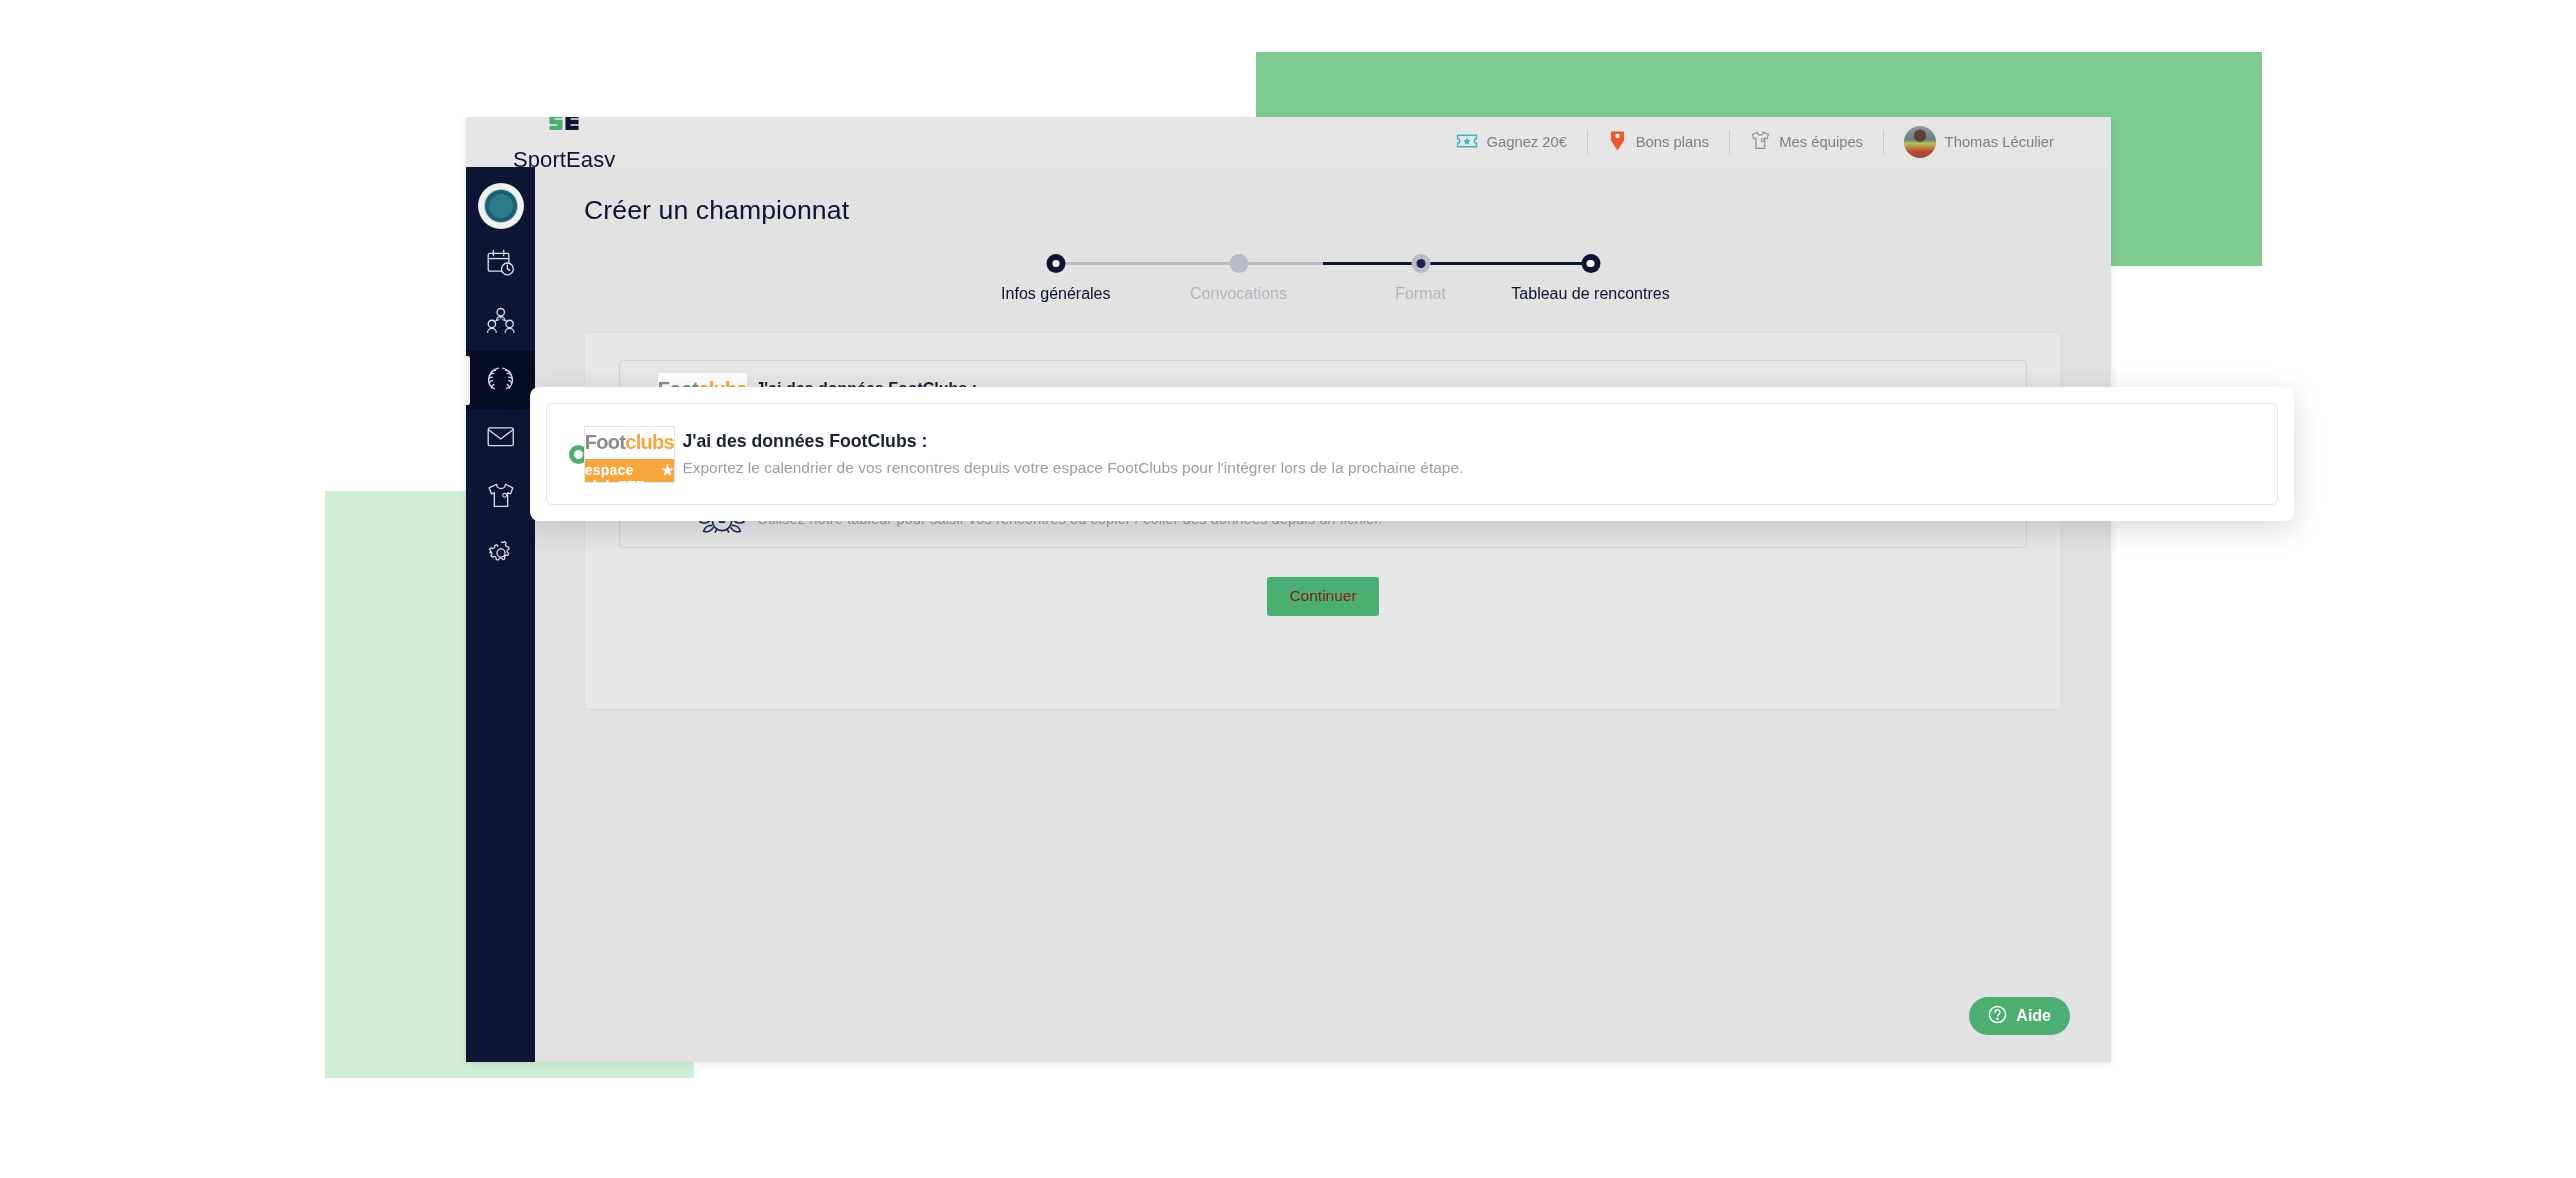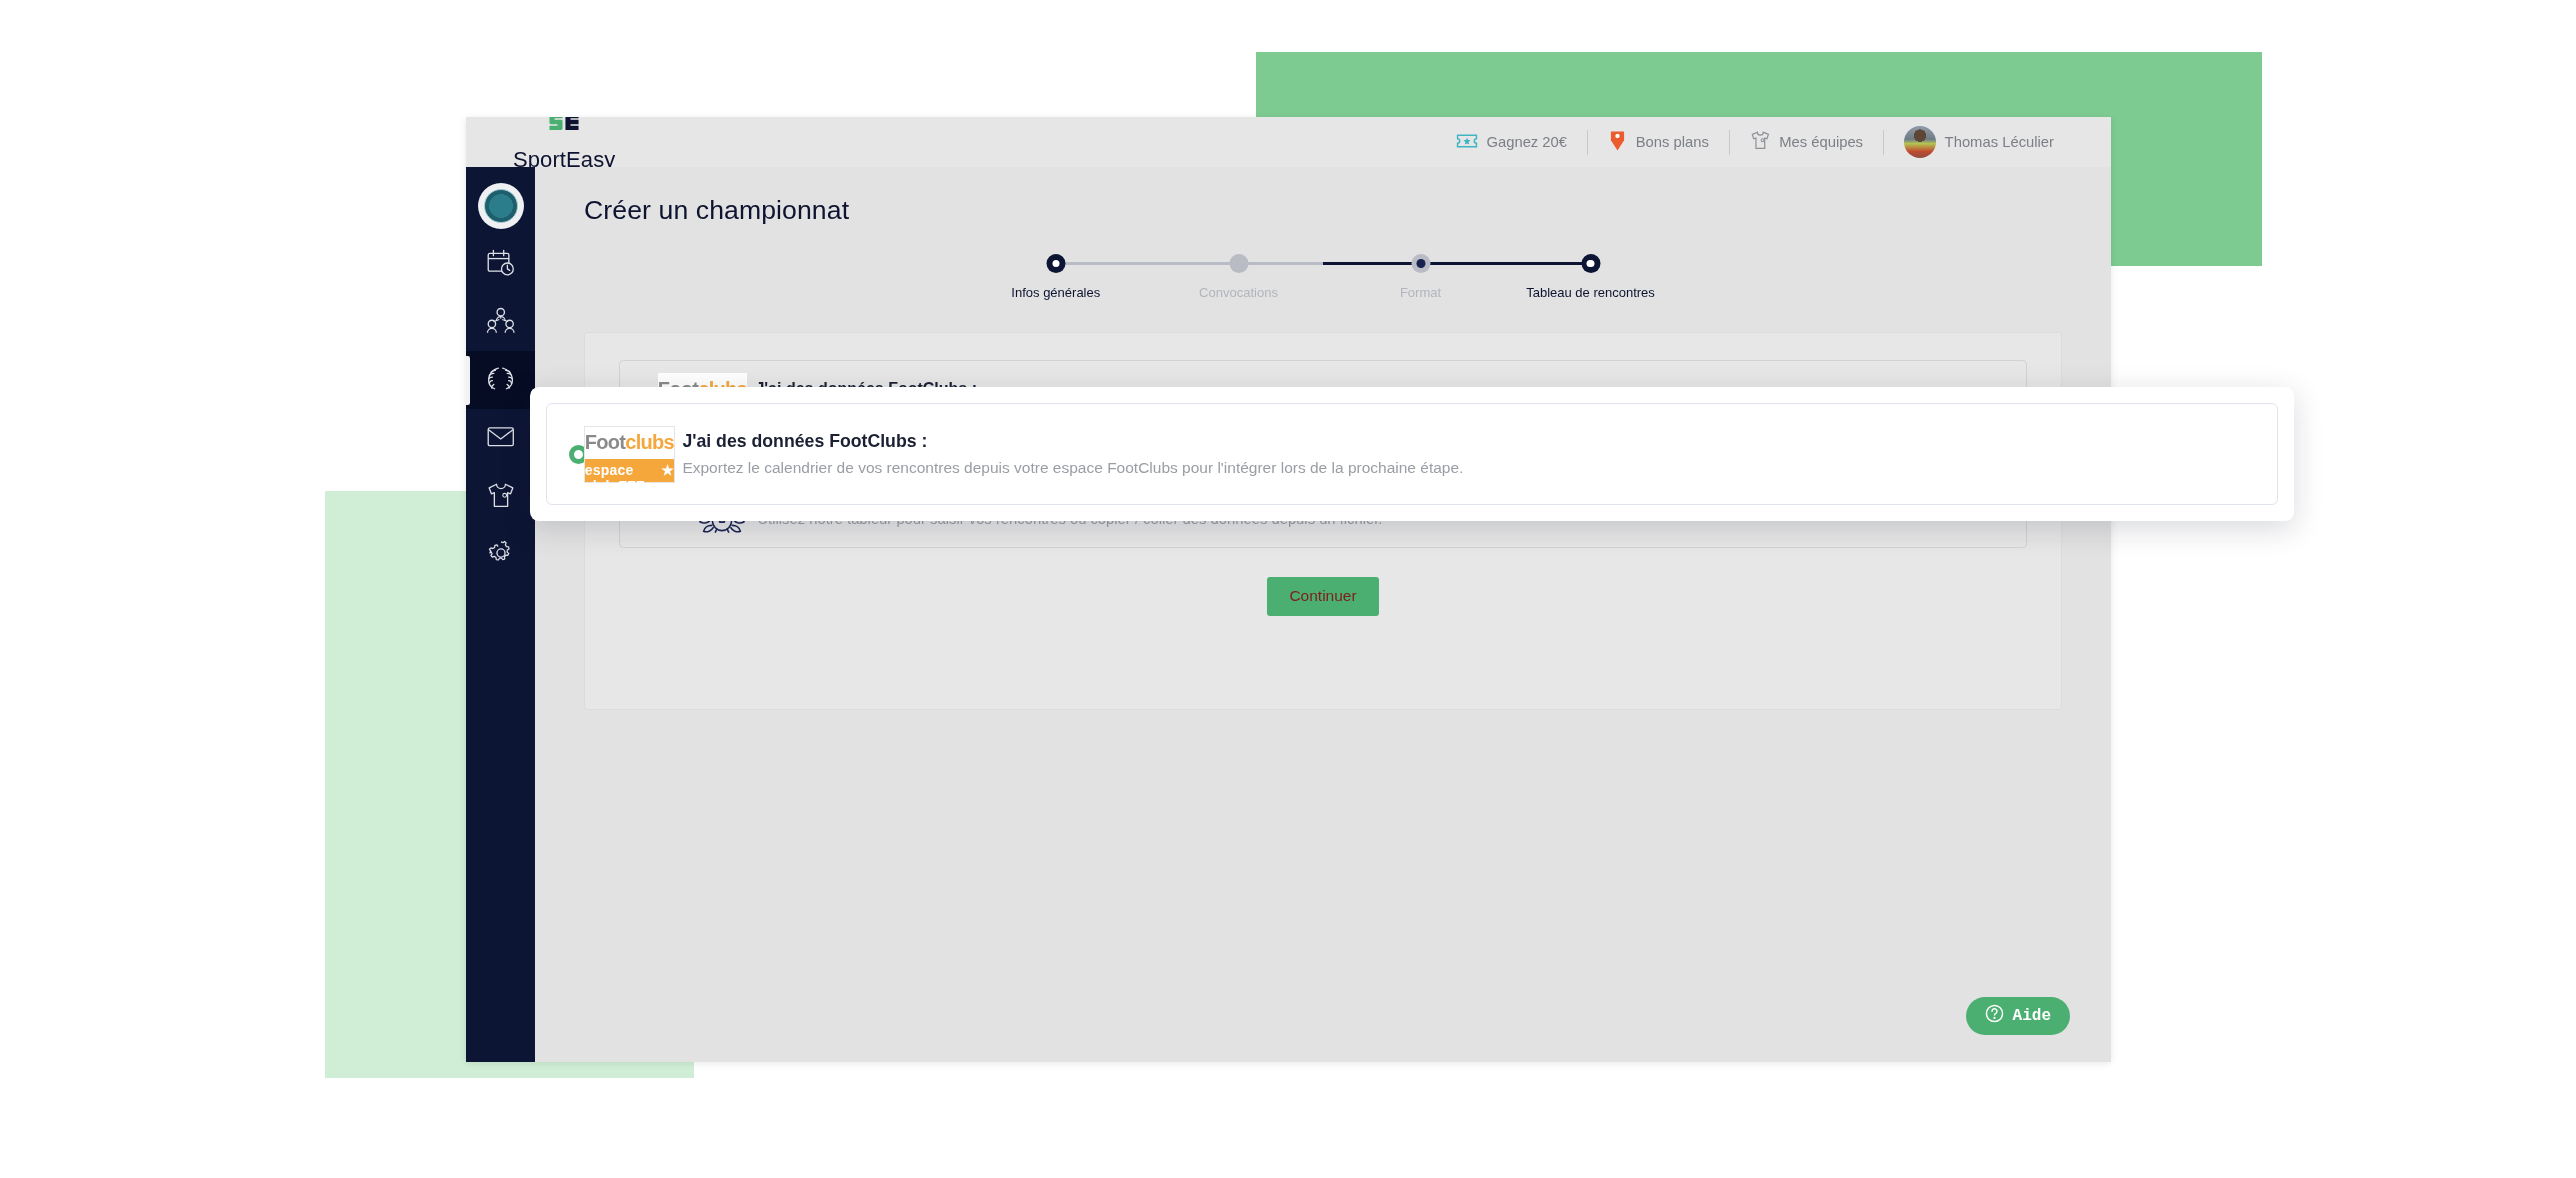--- a/index.html
+++ b/index.html
@@ -116,21 +116,21 @@
   .dot.current{background:#b9bcc4;}
   .dot.current:after{
     content:"";position:absolute;left:50%;top:50%;width:8.9px;height:8.9px;
     margin:-4.4px 0 0 -4.4px;border-radius:50%;background:#1a2250;
   }
   .step-labels{
     position:relative;width:561px;margin:0 auto;height:29.5px;margin-top:11.8px;
   }
   .step-label{
     position:absolute;top:0;transform:translateX(-50%);
-    font-size:13px;white-space:nowrap;color:#0d1330;
+    font-size:16px;white-space:nowrap;color:#0d1330;
   }
   .step-label.muted{color:#b2b5bd;}
 
   
   .panel{
     position:absolute;left:0;right:0;top:165px;margin:0 49px;
     height:376px;background:#e7e7e7;border:0.7px solid #dcdcdc;border-radius:3px;
   }
   .opt-card{
     position:absolute;left:34px;right:34px;height:80px;
@@ -166,21 +166,21 @@
   .fc-foot{color:#8a8a8a;}
   .fc-clubs{color:#f5a73c;}
   .fc-bot{height:22px;display:flex;align-items:center;justify-content:center;gap:3.7px;
     color:#ffffff;font-size:14px;font-weight:bold;letter-spacing:0.2px;}
 
   
   .help-btn{
     position:absolute;right:41px;bottom:26.6px;
     background:#4caf72;color:#ffffff;border:none;border-radius:19px;
     height:38px;padding:0 19px;display:flex;align-items:center;gap:8.9px;
-    font-size:16px;font-weight:bold;font-family:Liberation Mono, monospace;cursor:pointer;
+    font-size:16px;font-weight:bold;font-family:Liberation Sans, sans-serif;cursor:pointer;
   }
 
   
   .spotlight{
     position:absolute;left:530px;top:387px;width:1764px;height:134px;
     background:#ffffff;border-radius:8.9px;
     box-shadow:0 7.4px 29.5px rgba(20,25,50,.16);
     padding:16px;box-sizing:border-box;
   }
   .spot-inner{

